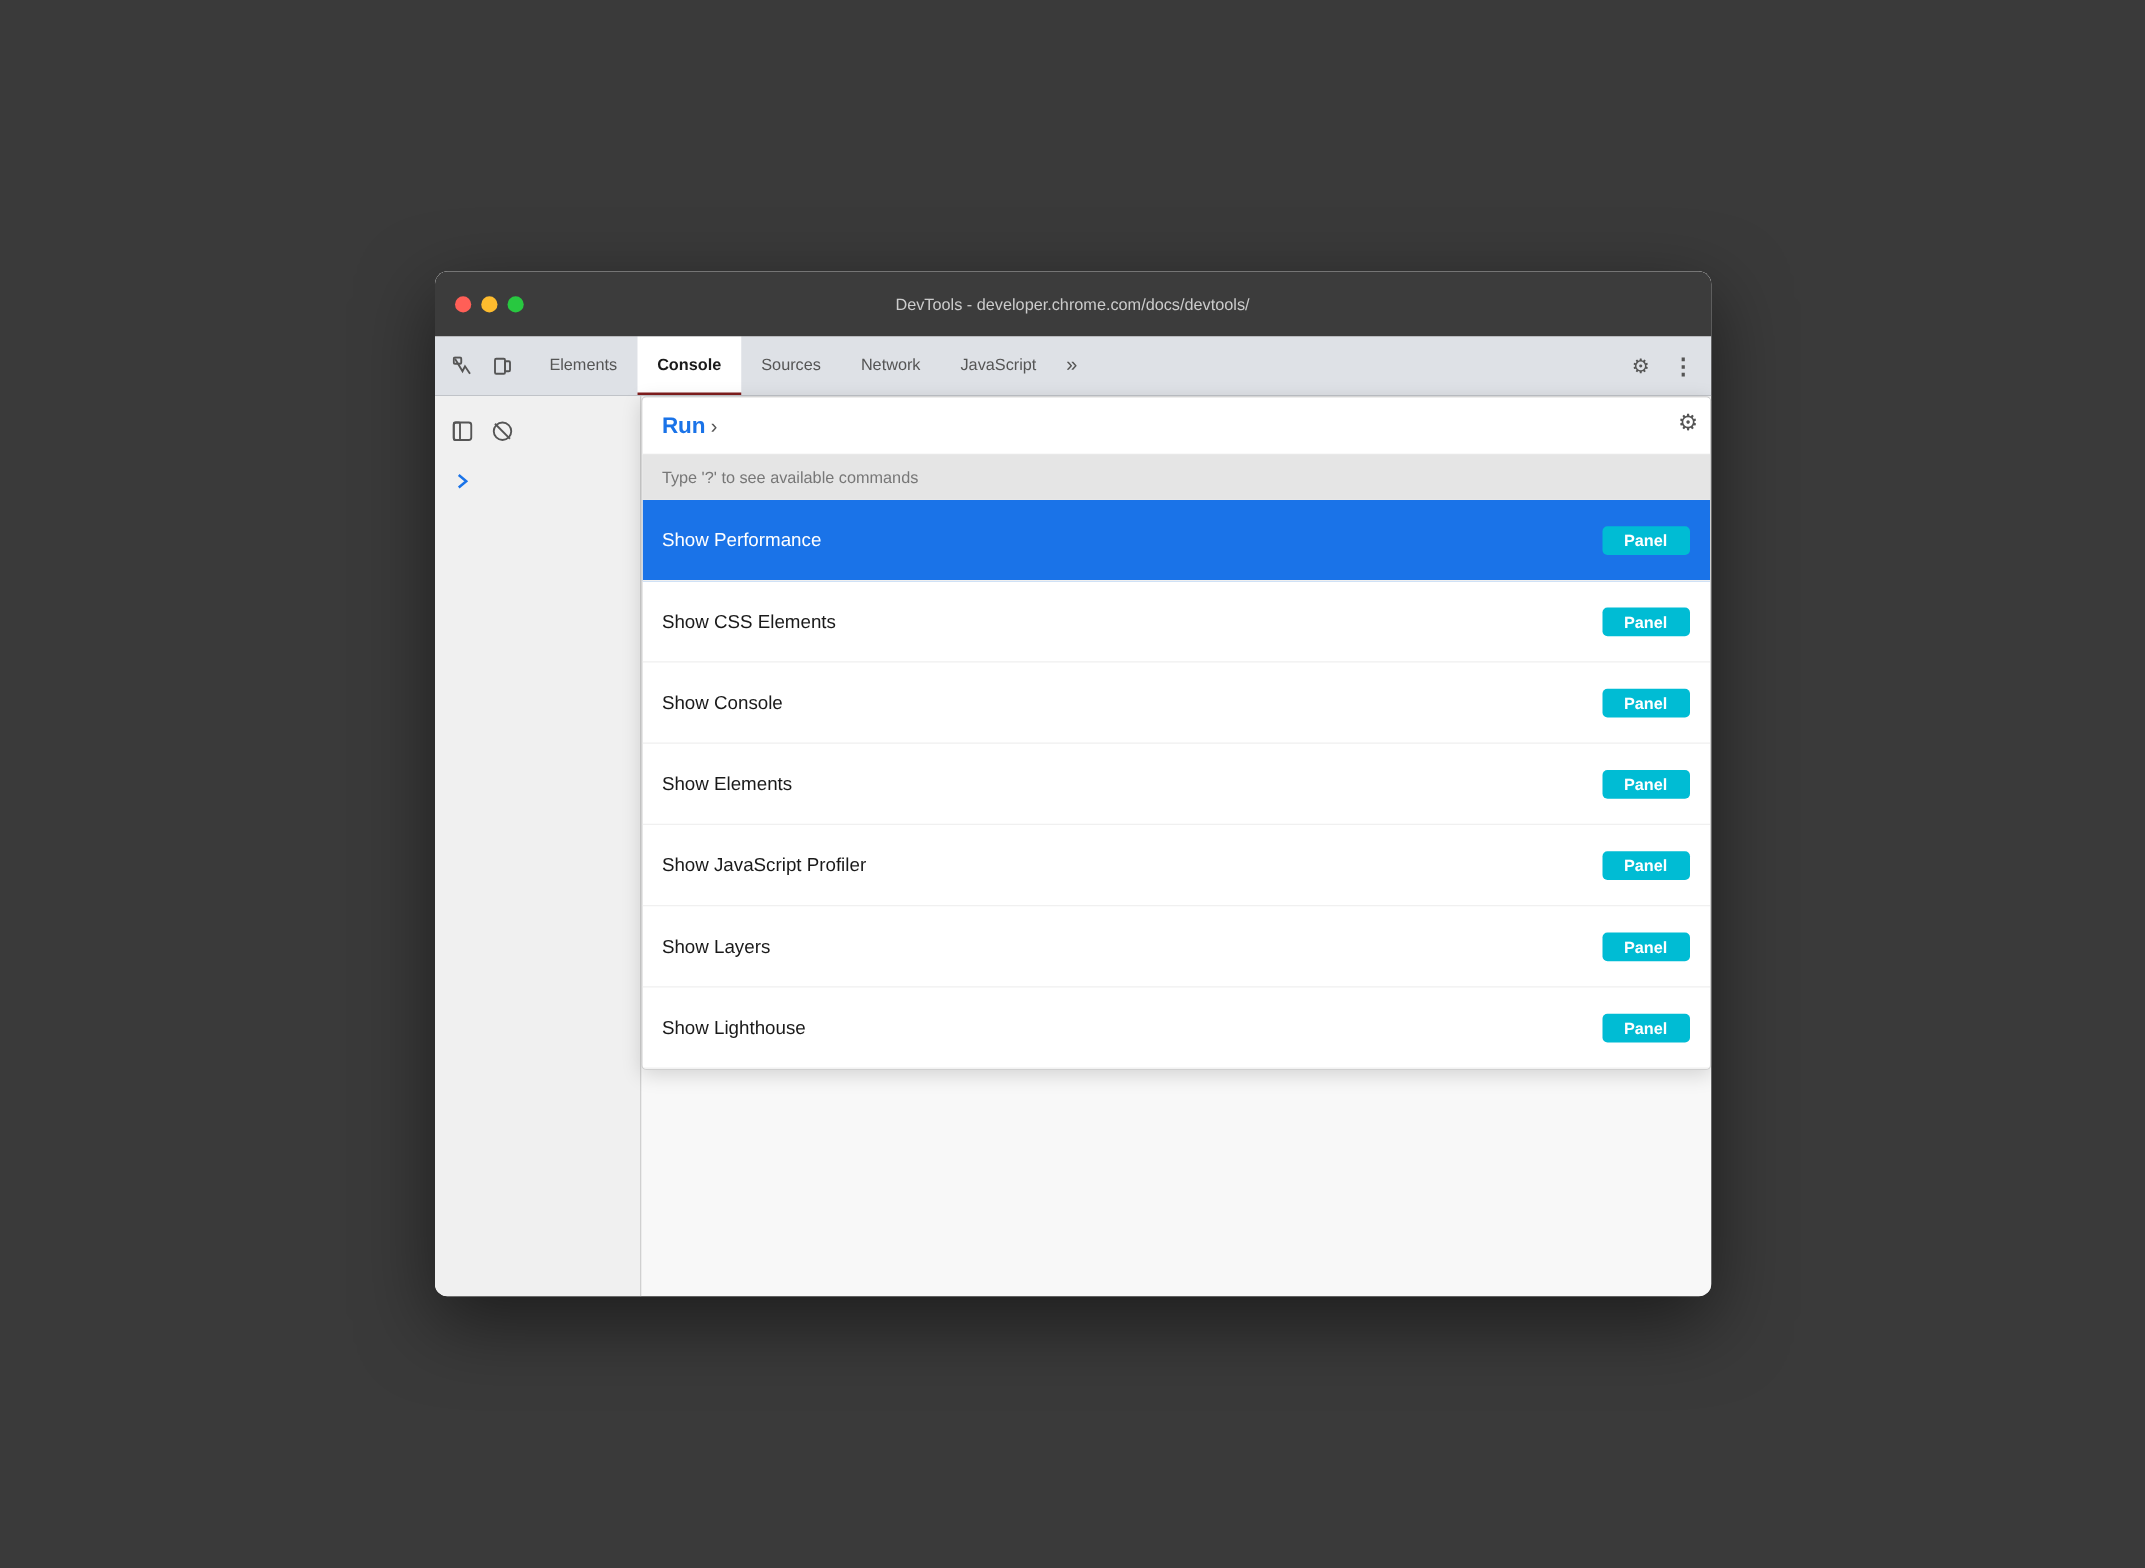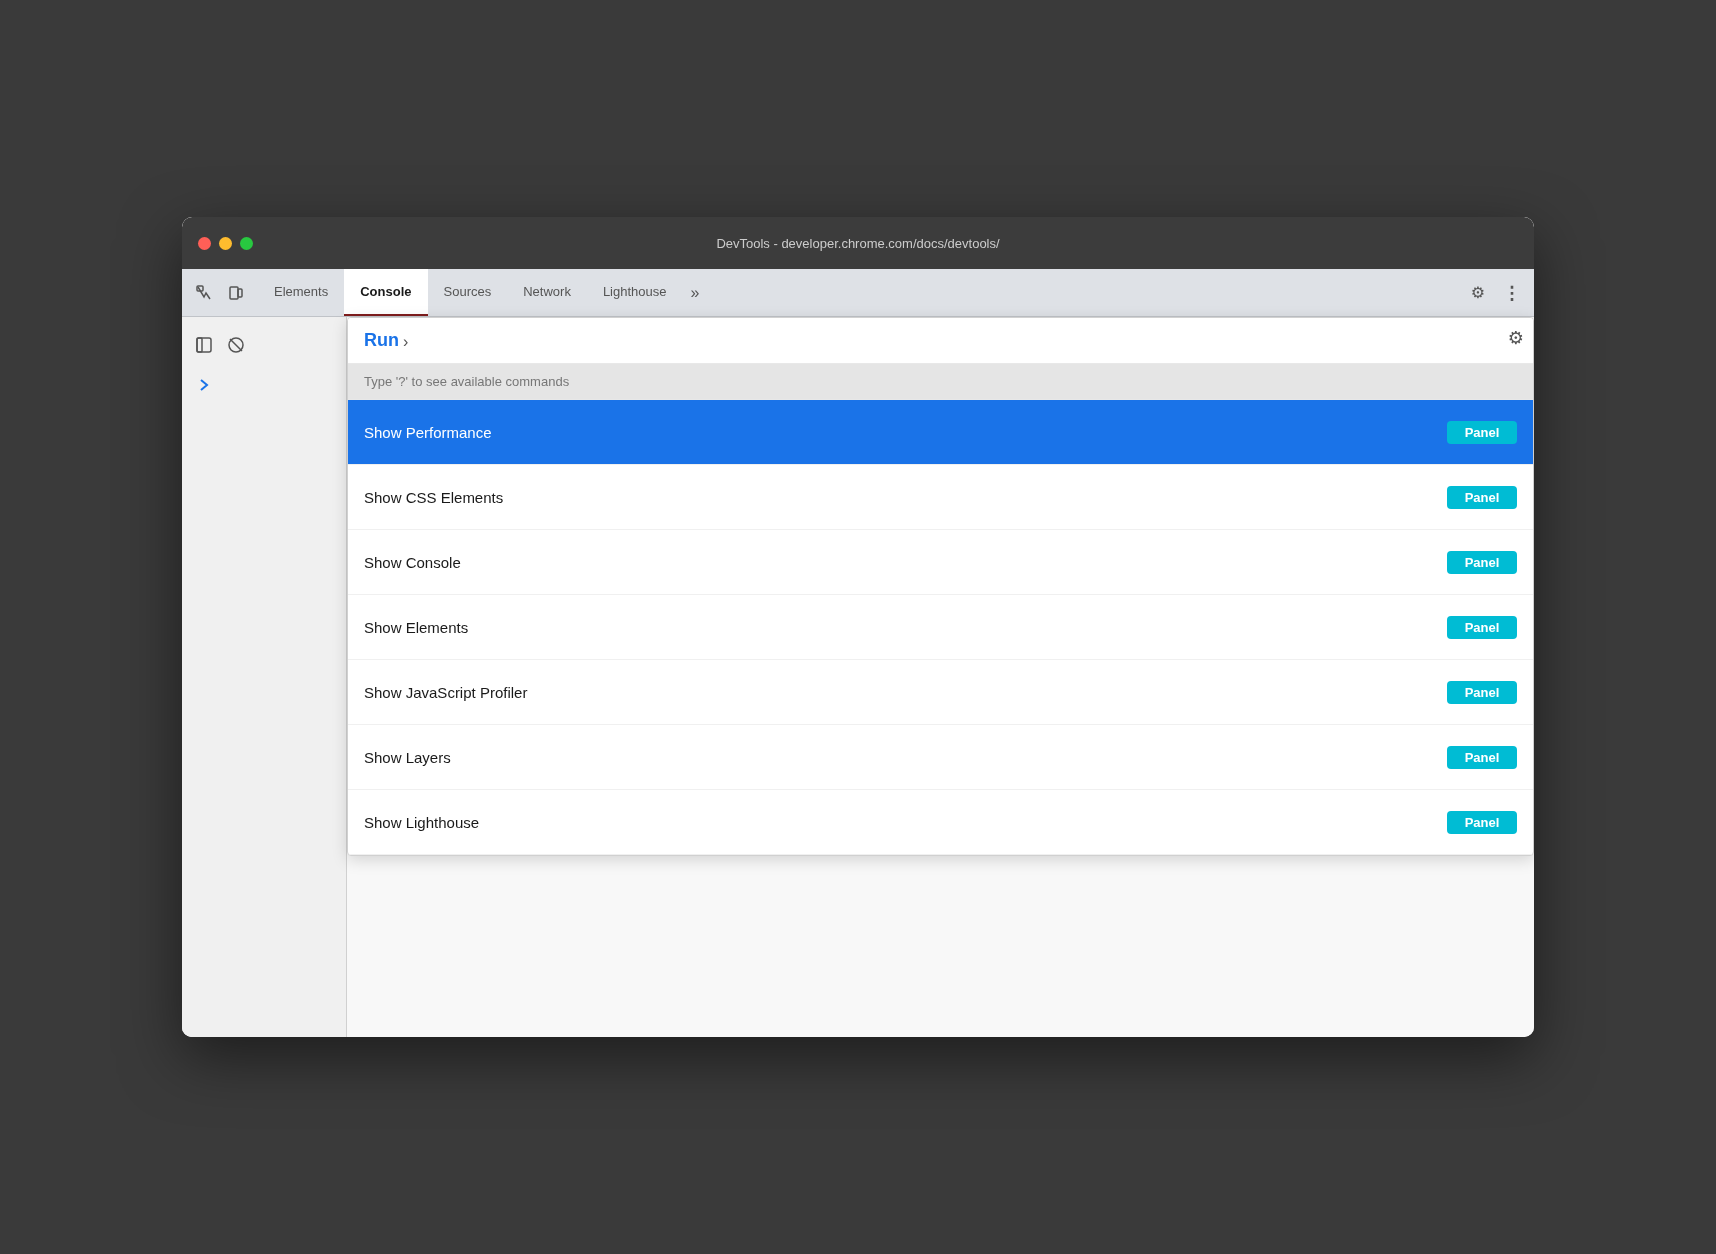--- a/index.html
+++ b/index.html
@@ -7,21 +7,21 @@
     body {
       background: #3a3a3a;
       display: flex;
       align-items: center;
       justify-content: center;
       min-height: 100vh;
       font-family: -apple-system, BlinkMacSystemFont, 'Segoe UI', sans-serif;
     }
 
     .window {
-      width: 1352px;
+      width: 1021px;
       background: #f0f0f0;
       border-radius: 10px;
       box-shadow: 0 20px 60px rgba(0,0,0,0.5);
       overflow: hidden;
     }
 
     
     .title-bar {
       background: #3c3c3c;
       height: 52px;
@@ -308,21 +308,21 @@
       <div class="tab active">
         <span>Console</span>
       </div>
       <div class="tab">
         <span>Sources</span>
       </div>
       <div class="tab">
         <span>Network</span>
       </div>
       <div class="tab">
-        <span>Lighthouse</span>
+        <span>JavaScript</span>
       </div>
       <div class="tab-more">
         <span>»</span>
       </div>
     </div>
 
     <div class="tab-bar-right">
       <div class="icon-btn">
         <span style="font-size:16px;">⚙</span>
       </div>

